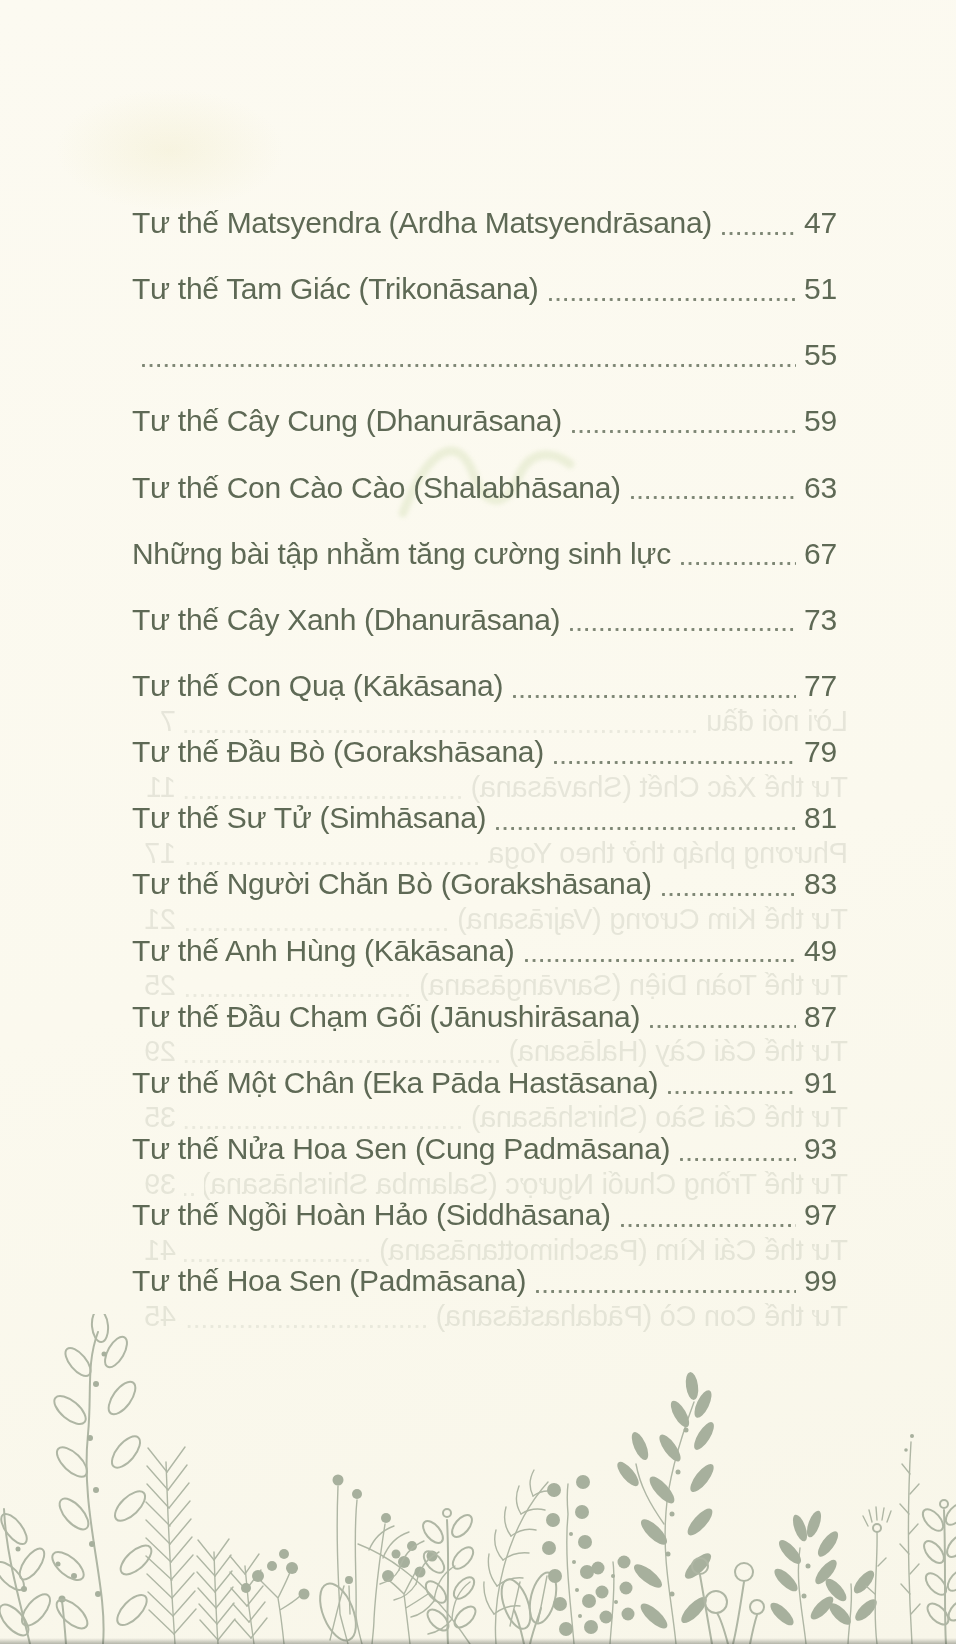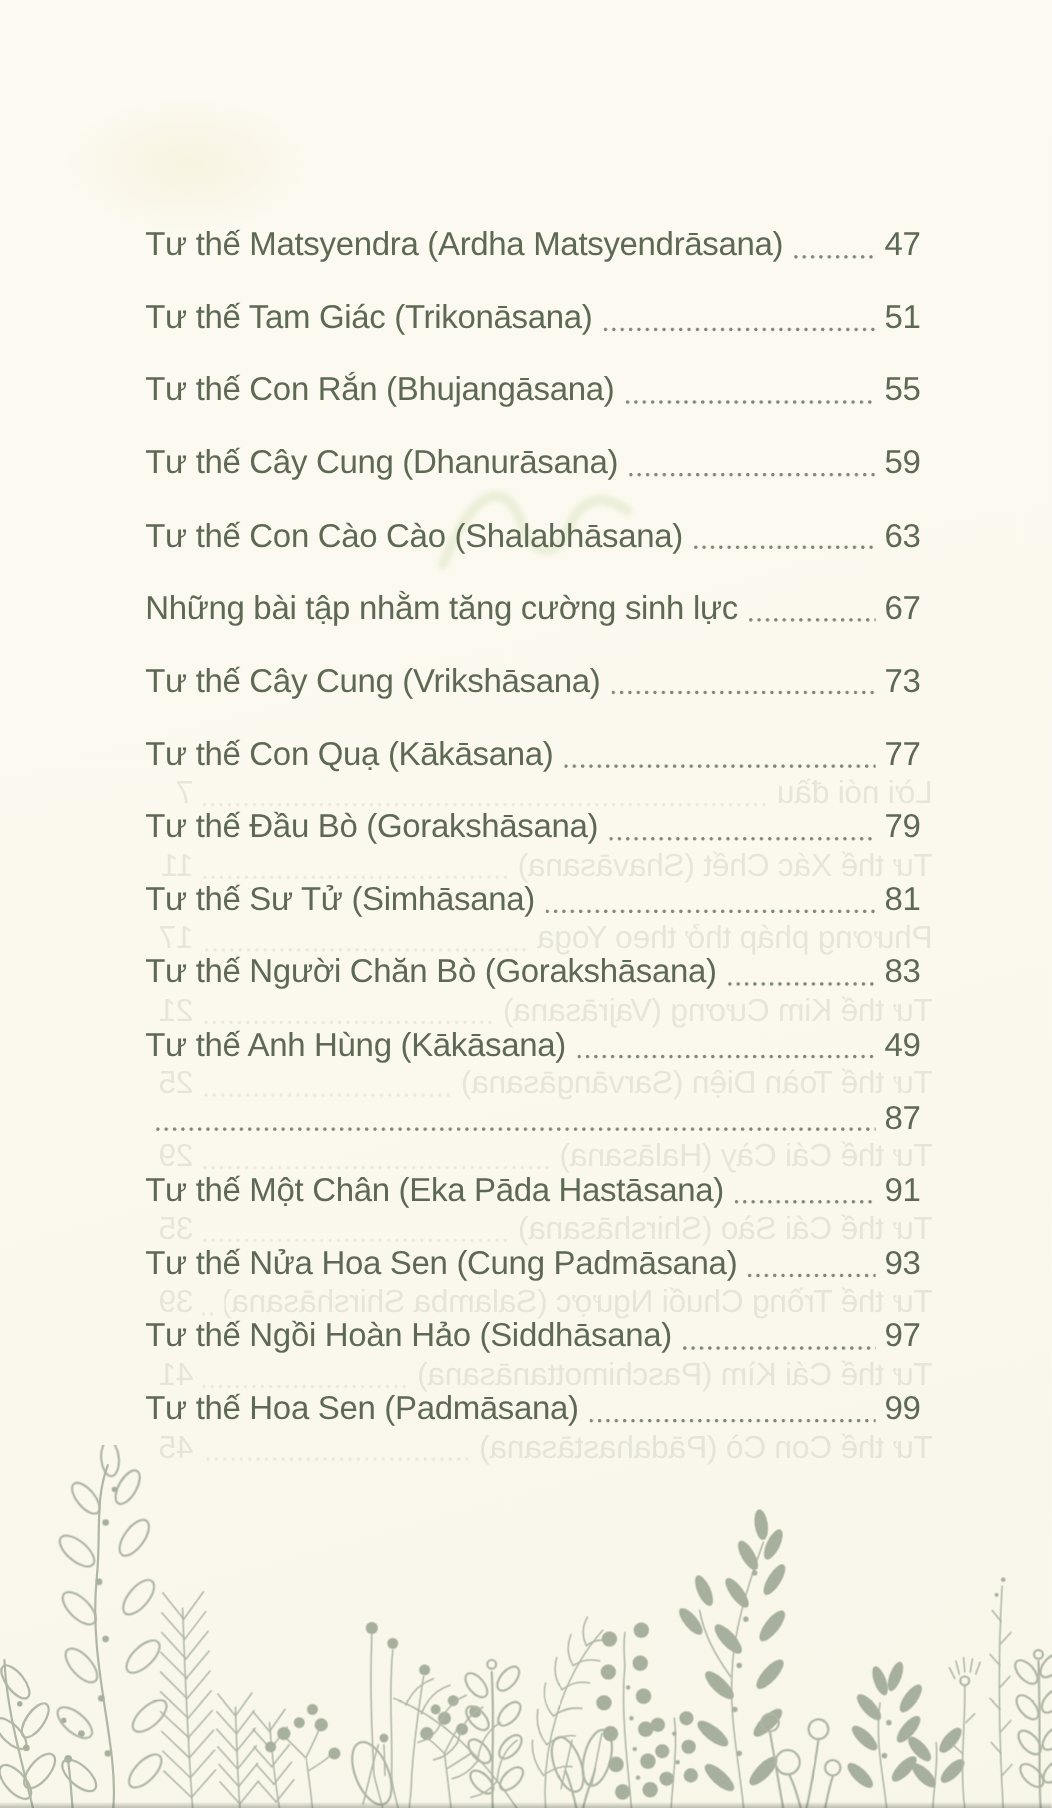--- a/index.html
+++ b/index.html
@@ -131,21 +131,20 @@
     <span class="pg">47</span>
   </div>
 
   <div class="row">
     <span class="label">Tư thế Tam Giác (Trikonāsana)</span>
     <span class="dots"></span>
     <span class="pg">51</span>
   </div>
 
   <div class="row">
-    <span class="label">Tư thế Con Rắn (Bhujangāsana)</span>
     <span class="dots"></span>
     <span class="pg">55</span>
   </div>
 
   <div class="row">
     <span class="label">Tư thế Cây Cung (Dhanurāsana)</span>
     <span class="dots"></span>
     <span class="pg">59</span>
   </div>
 
@@ -156,21 +155,21 @@
     <span class="pg">63</span>
   </div>
 
   <div class="row">
     <span class="label">Những bài tập nhằm tăng cường sinh lực</span>
     <span class="dots"></span>
     <span class="pg">67</span>
   </div>
 
   <div class="row">
-    <span class="label">Tư thế Cây Cung (Vrikshāsana)</span>
+    <span class="label">Tư thế Cây Xanh (Dhanurāsana)</span>
     <span class="dots"></span>
     <span class="pg">73</span>
   </div>
 
   <div class="row">
     <span class="label">Tư thế Con Quạ (Kākāsana)</span>
     <span class="dots"></span>
     <span class="pg">77</span>
   </div>
 
@@ -192,20 +191,21 @@
     <span class="pg">83</span>
   </div>
 
   <div class="row">
     <span class="label">Tư thế Anh Hùng (Kākāsana)</span>
     <span class="dots"></span>
     <span class="pg">49</span>
   </div>
 
   <div class="row">
+    <span class="label">Tư thế Đầu Chạm Gối (Jānushirāsana)</span>
     <span class="dots"></span>
     <span class="pg">87</span>
   </div>
 
   <div class="row">
     <span class="label">Tư thế Một Chân (Eka Pāda Hastāsana)</span>
     <span class="dots"></span>
     <span class="pg">91</span>
   </div>
 

